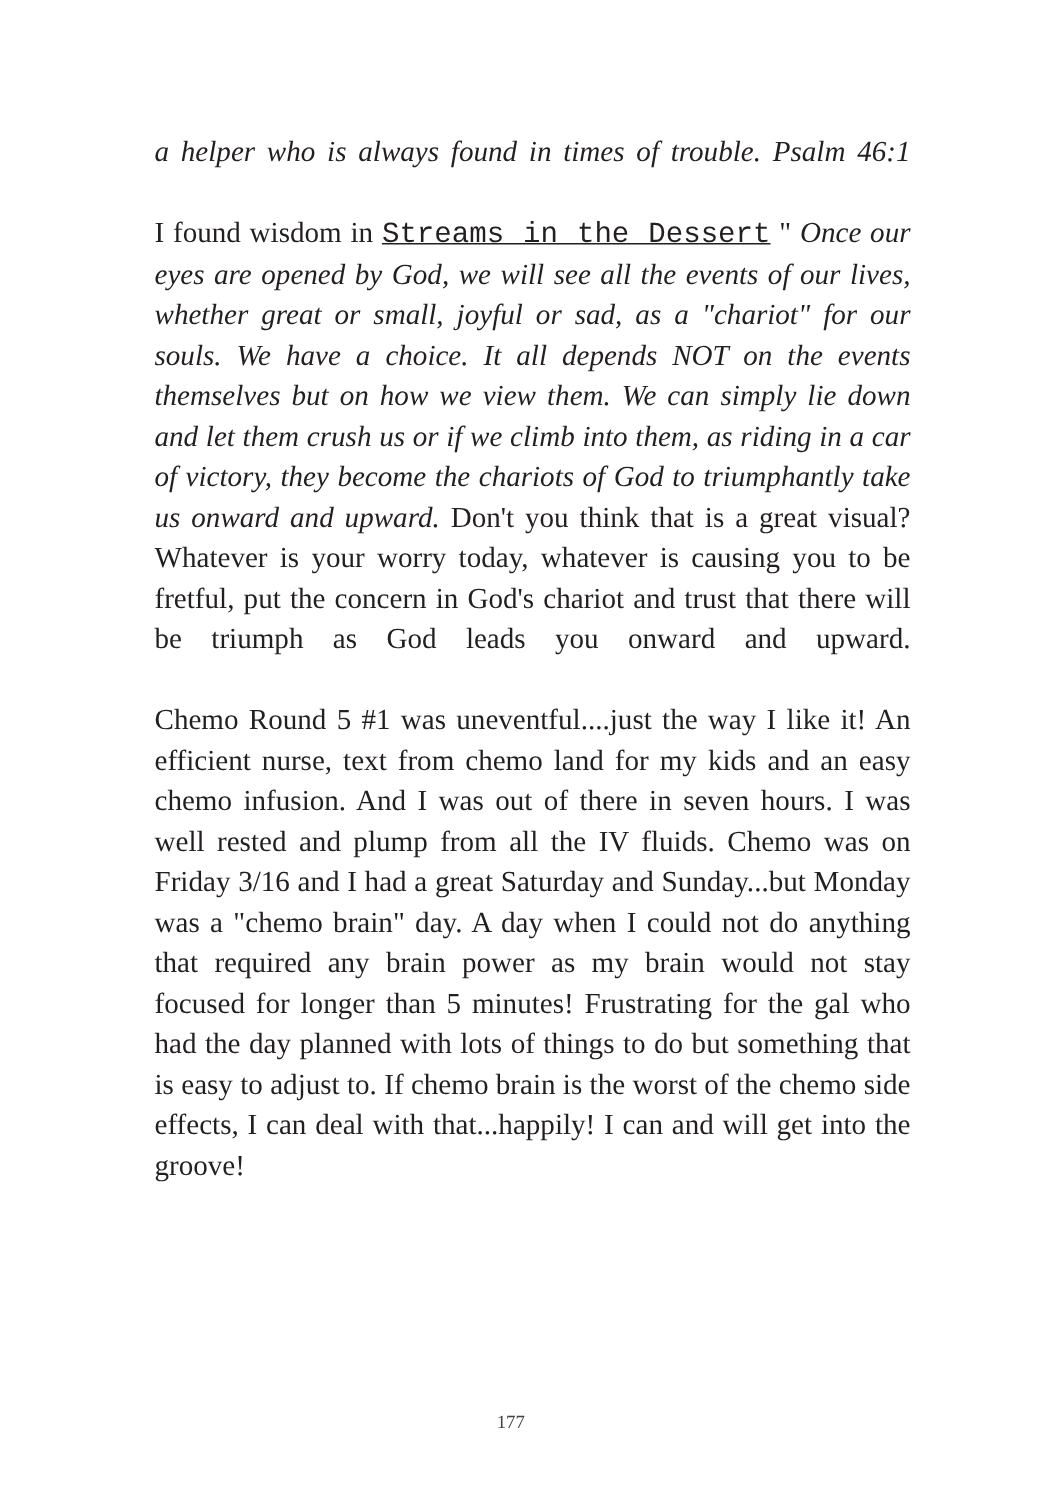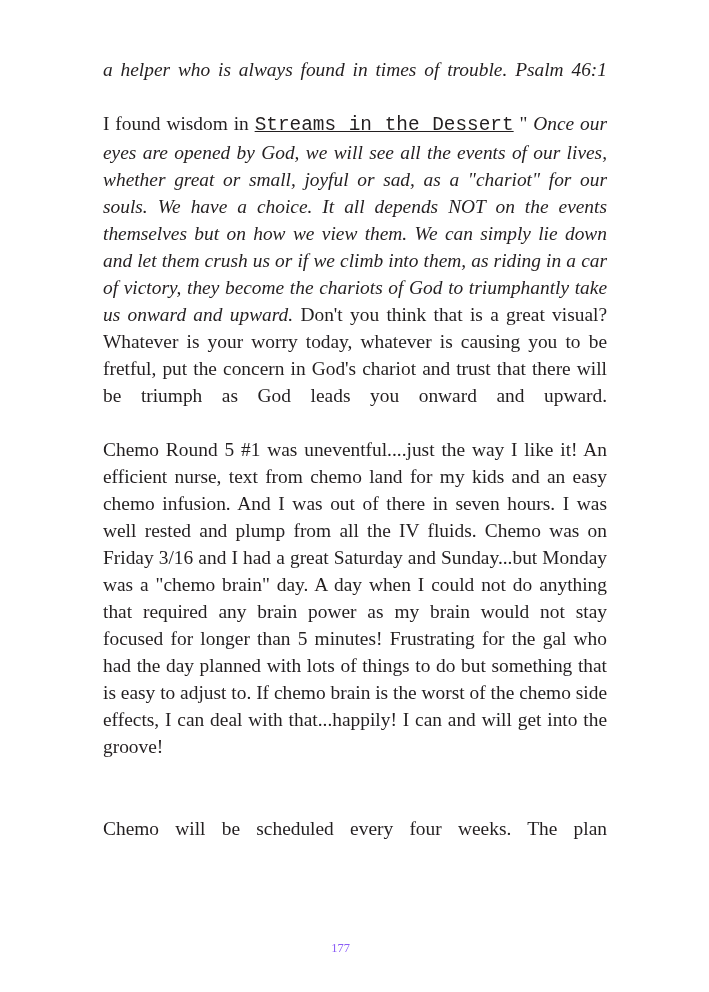--- a/index.html
+++ b/index.html
@@ -19,21 +19,21 @@
     position: absolute;
     left: 0;
     top: 0;
     width: 709px;
     height: 992px;
     background: #ffffff;
   }
   .text-column {
     position: absolute;
     left: 103px;
-    top: 56px;
+    top: 88px;
     width: 504px;
   }
   p {
     margin: 0;
     font-size: 19.4px;
     line-height: 27px;
     text-align: justify;
     text-justify: inter-word;
     color: #231f20;
     hyphens: none;
@@ -54,21 +54,21 @@
   .spacer {
     height: 28px;
   }
   .page-number {
     position: absolute;
     left: 0;
     top: 941px;
     width: 681px;
     text-align: center;
     font-size: 12.5px;
-    color: #8b5cf6;
+    color: #404040;
     font-family: "Liberation Serif", serif;
   }
   
   p::after {
     content: "";
     display: inline-block;
     width: 100%;
   }
 </style>
 </head>
@@ -79,19 +79,18 @@
   <div class="text-column">
 
     <p class="para verse">a helper who is always found in times of trouble. Psalm 46:1</p>
 
     <p class="para"><span>I found wisdom in </span><span class="underline">Streams in the Dessert</span><span> " </span><span class="italic">Once our eyes are opened by God, we will see all the events of our lives, whether great or small, joyful or sad, as a "chariot" for our souls. We have a choice. It all depends NOT on the events themselves but on how we view them. We can simply lie down and let them crush us or if we climb into them, as riding in a car of victory, they become the chariots of God to triumphantly take us onward and upward.</span><span> Don't you think that is a great visual? Whatever is your worry today, whatever is causing you to be fretful, put the concern in God's chariot and trust that there will be triumph as God leads you onward and upward.</span></p>
 
     <p class="para">Chemo Round 5 #1 was uneventful....just the way I like it! An efficient nurse, text from chemo land for my kids and an easy chemo infusion. And I was out of there in seven hours. I was well rested and plump from all the IV fluids. Chemo was on Friday 3/16 and I had a great Saturday and Sunday...but Monday was a "chemo brain" day. A day when I could not do anything that required any brain power as my brain would not stay focused for longer than 5 minutes! Frustrating for the gal who had the day planned with lots of things to do but something that is easy to adjust to. If chemo brain is the worst of the chemo side effects, I can deal with that...happily! I can and will get into the groove!</p>
 
     <div class="spacer"></div>
 
-    <p class="para">Chemo will be scheduled every four weeks. The plan</p>
 
   </div>
 
   <div class="page-number">177</div>
 
 </div>
 
 </body></html>

